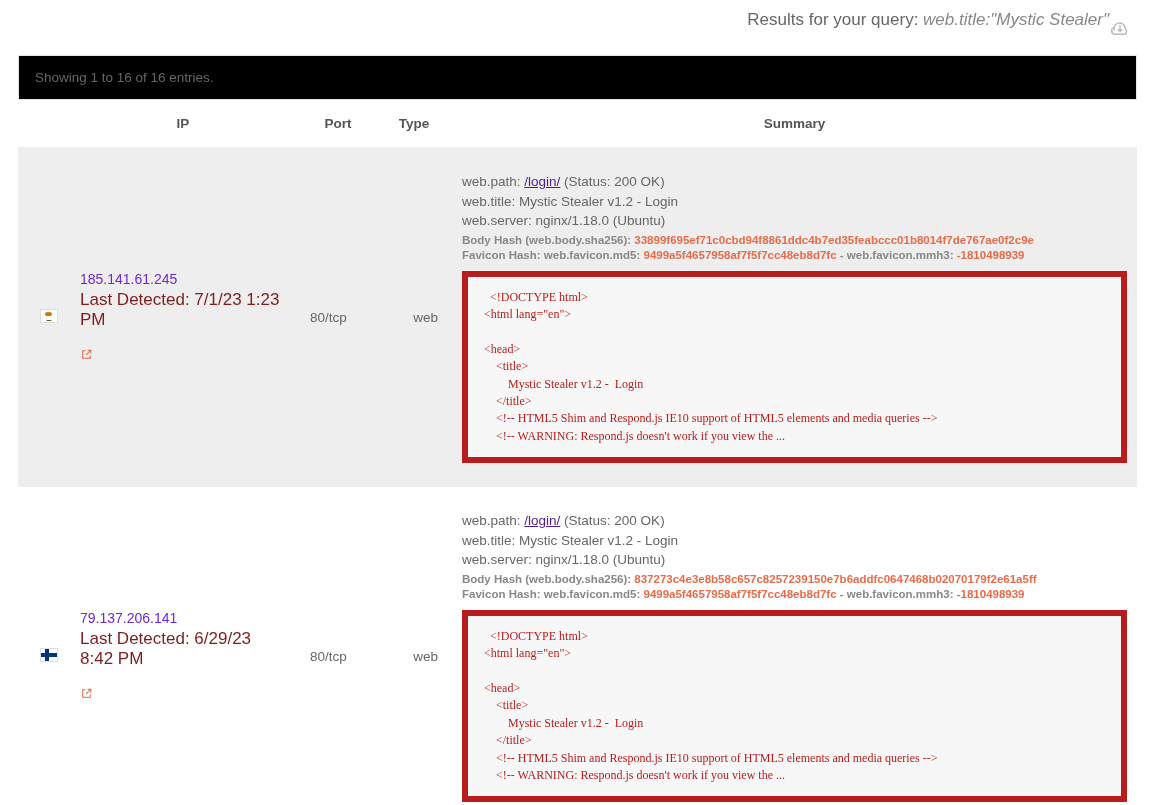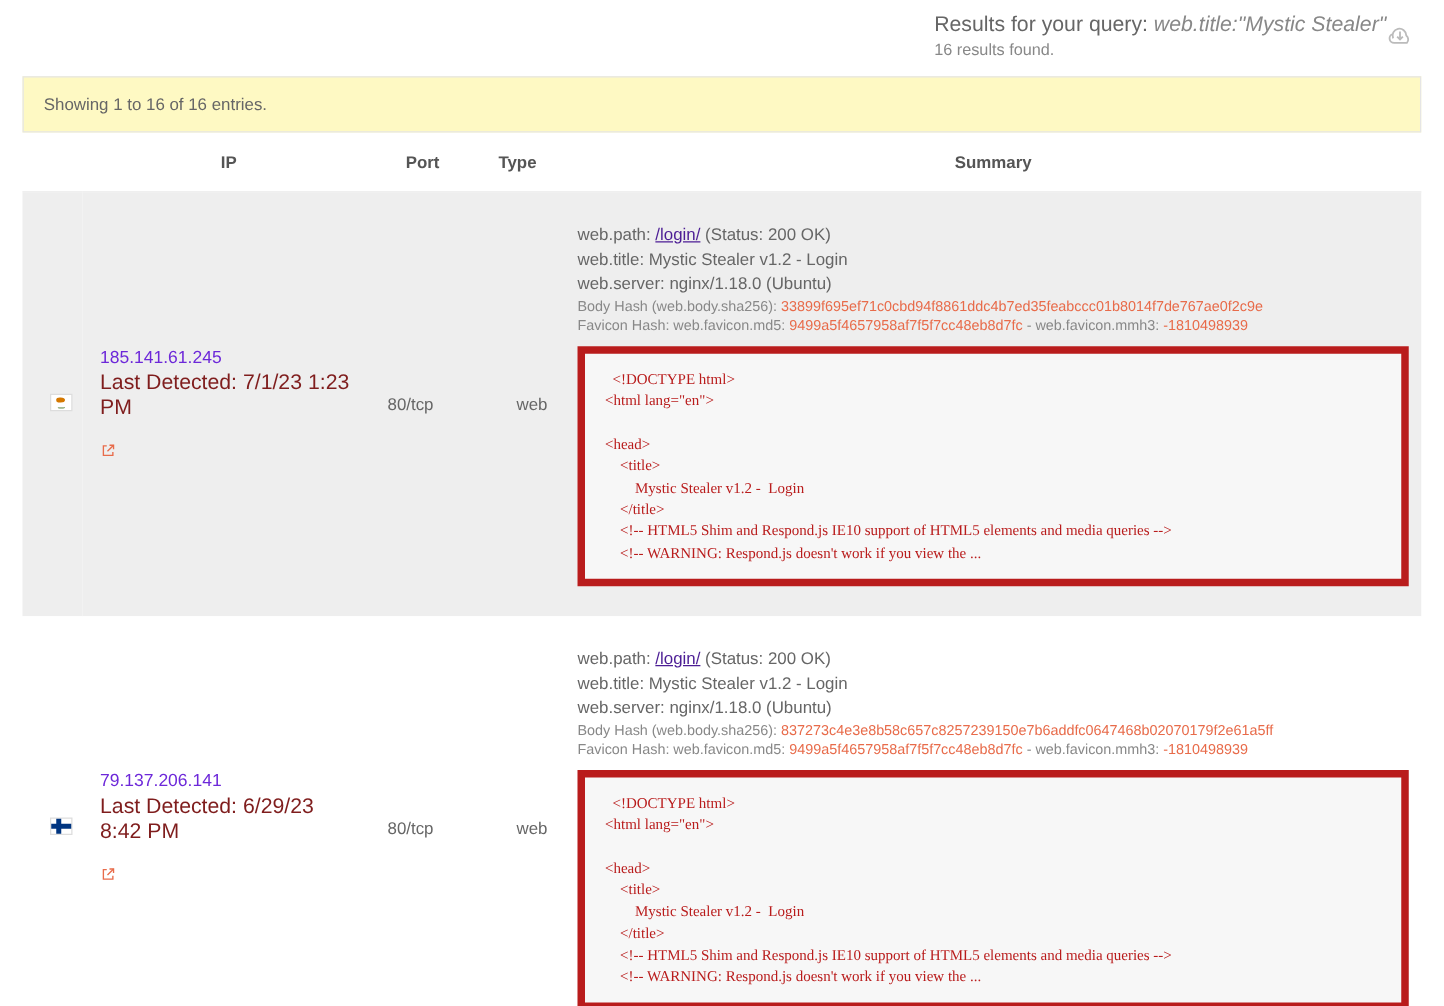--- a/index.html
+++ b/index.html
@@ -35,21 +35,21 @@
       margin-top: 2px;
     }
     .download-icon {
       color: #bbb;
       cursor: pointer;
       margin-top: 6px;
       margin-right: 6px;
     }
     .download-icon svg { width: 22px; height: 22px; }
     .showing-bar {
-      background: #fef9c3;
+      background: #000000;
       padding: 14px 16px;
       border: 1px solid #e5e5e5;
       font-size: 13.5px;
       color: #666;
     }
     table.results {
       width: 100%;
       border-collapse: collapse;
     }
     table.results th {
@@ -91,20 +91,21 @@
     .summary-line {
       color: #666;
       font-size: 13.5px;
       line-height: 1.45;
     }
     .summary-line .red { color: #4c1d95; text-decoration: underline; }
     .hash-line {
       font-size: 11.5px;
       color: #888;
       margin-top: 3px;
+      font-weight: bold;
     }
     .hash-line .hashval { color: #e86b4a; }
     .codebox {
       background: #f7f7f7;
       border: 6px solid #b91c1c;
       padding: 12px 16px;
       margin-top: 10px;
       font-family: Liberation Serif, serif;
       font-size: 12px;
       color: #b91c1c;
@@ -160,21 +161,20 @@
   </style>
 </head>
 <body>
 
 <div class="container">
   <div class="header-row">
     <div class="header-left">
       <div class="query-title">
         <span>Results for your query: </span><span class="value">web.title:"Mystic Stealer"</span>
       </div>
-      <div class="result-count">16 results found.</div>
     </div>
     <div class="download-icon">
       <svg viewBox="0 0 24 24" fill="none" stroke="currentColor" stroke-width="1.6">
         <path d="M6 16a6 6 0 1 1 11.5-2.5A4.5 4.5 0 0 1 18 20H7a4 4 0 0 1-1-7.9"></path>
         <path d="M12 10v7"></path>
           <path d="M9.5 14.5L12 17l2.5-2.5"></path>
       </svg>
     </div>
   </div>
 

